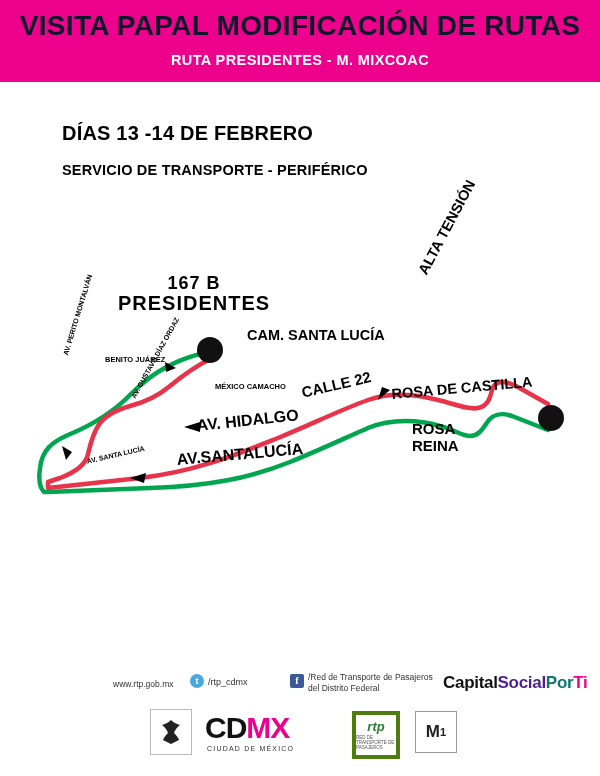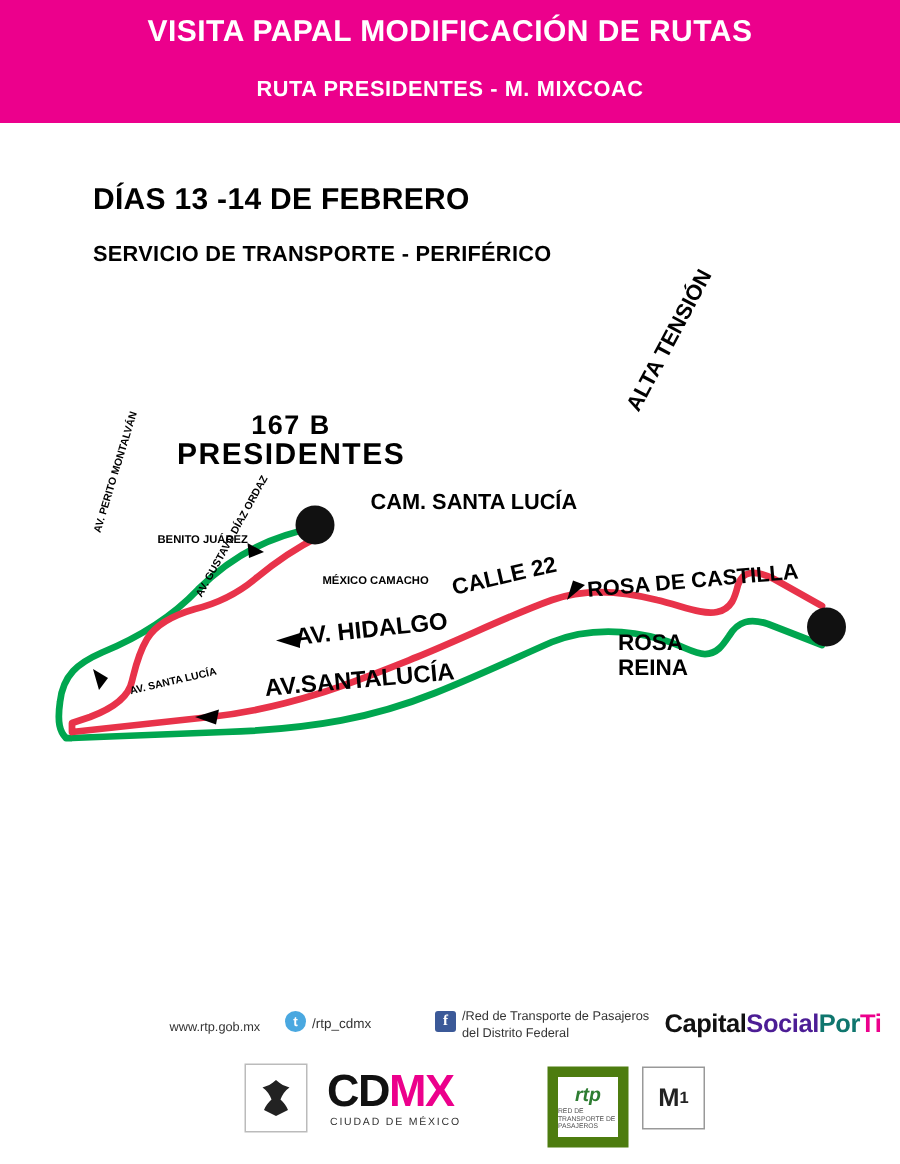--- a/index.html
+++ b/index.html
@@ -22,22 +22,22 @@
     width: 600px;
     height: 82px;
     position: relative;
   }
   .header-title {
     position: absolute;
     top: 10px;
     left: 0;
     width: 600px;
     text-align: center;
-    color: #ffffff;
-    font-size: 20px;
+    color: #0f172a;
+    font-size: 28px;
     font-weight: bold;
     letter-spacing: 0.3px;
   }
   .header-subtitle {
     position: absolute;
     top: 52px;
     left: 0;
     width: 600px;
     text-align: center;
     color: #ffffff;
@@ -243,21 +243,21 @@
     letter-spacing: -0.3px;
   }
   .cs-capital { color: #111; }
   .cs-social { color: #4c1d95; }
   .cs-por { color: #0f766e; }
   .cs-ti { color: #ec008c; text-align: right; }
 
   .logo-row {
     position: absolute;
     top: 52px;
-    left: 13px;
+    left: 0;
     width: 504px;
     height: 56px;
     padding-left: 36px;
   }
   .logo-eagle {
     position: absolute;
     left: 150px;
     top: 2px;
     width: 40px;
     height: 44px;
@@ -283,21 +283,21 @@
     font-size: 7px;
     letter-spacing: 1.2px;
     color: #333;
   }
   .logo-rtp {
     position: absolute;
     left: 352px;
     top: 4px;
     width: 40px;
     height: 40px;
-    border: 7px solid #4d7c0f;
+    border: 4px solid #4d7c0f;
     display: flex;
     flex-direction: column;
     align-items: center;
     justify-content: center;
   }
   .rtp-text {
     font-size: 13px;
     font-weight: bold;
     color: #2e7d32;
     font-style: italic;

